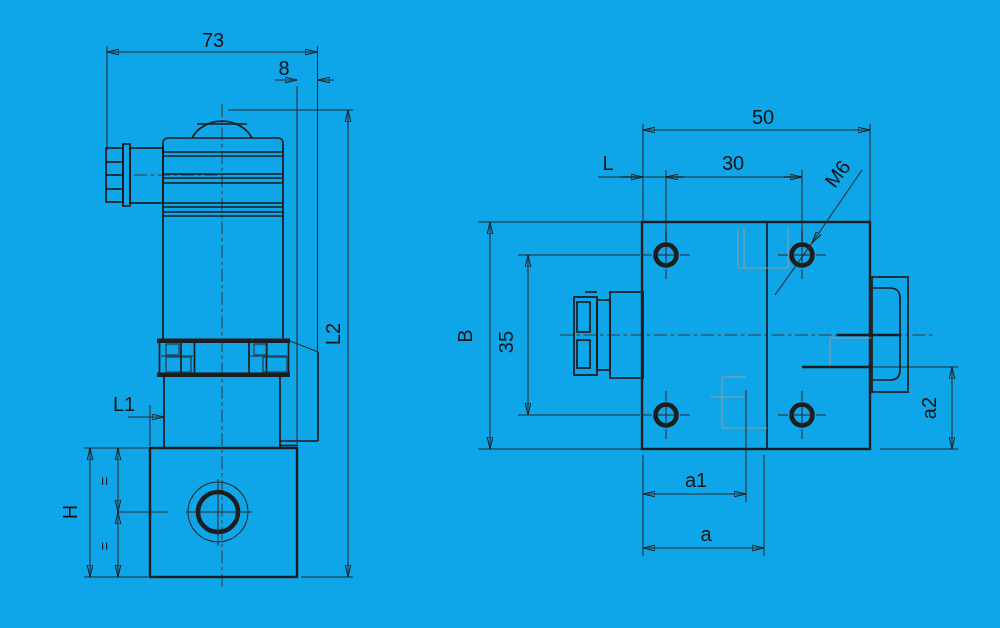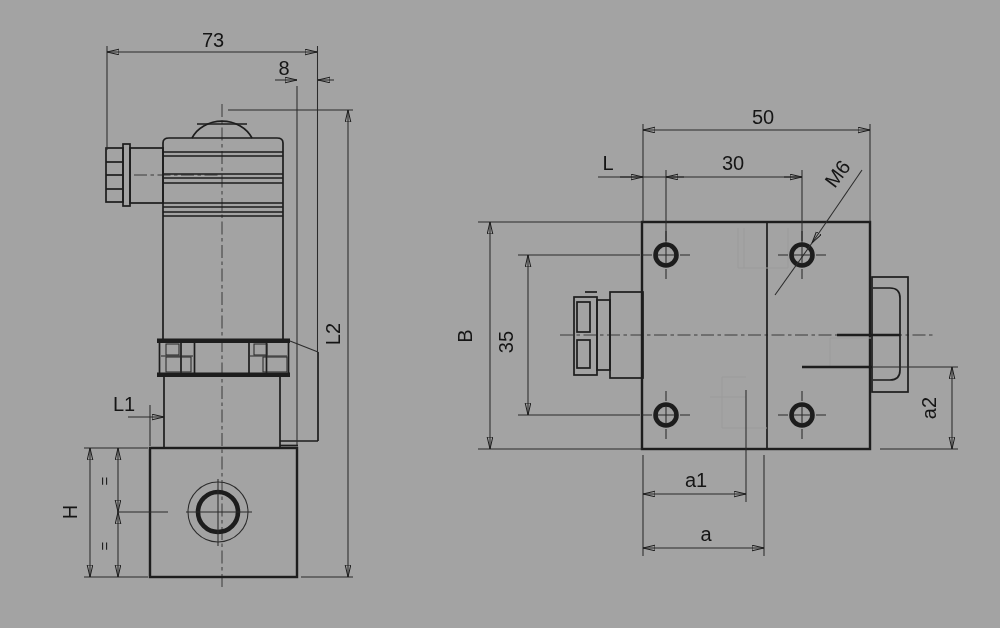--- a/index.html
+++ b/index.html
@@ -1,16 +1,16 @@
 <!DOCTYPE html>
 <html><head>
 <meta charset="utf-8">
 <style>
   html,body{margin:0;padding:0;background:#f3f3f3;}
-  .page{width:1000px;height:628px;background:#a3a3a3;position:relative;overflow:hidden;}
+  .page{width:1000px;height:628px;background:#0ea5e9;position:relative;overflow:hidden;}
   svg{display:block;}
   svg line,svg path,svg rect,svg circle,svg polyline{stroke:#1d1d1d;fill:none;stroke-linecap:butt;}
   .thick{stroke-width:2.4;}
   .med{stroke-width:1.7;}
   .thin{stroke-width:1.05;stroke:#2b2b2b;}
   .bold{stroke-width:4.6;}
   .band{fill:#1d1d1d;stroke:none;}
   .ghost{stroke:#9c9c9c;stroke-width:1.05;}
   .cl{stroke-width:1;stroke-dasharray:13 3.5 3.5 3.5;stroke:#3a3a3a;}
   .cross{stroke-width:1.05;stroke:#2b2b2b;stroke-dasharray:10 4 20 4 10;}

